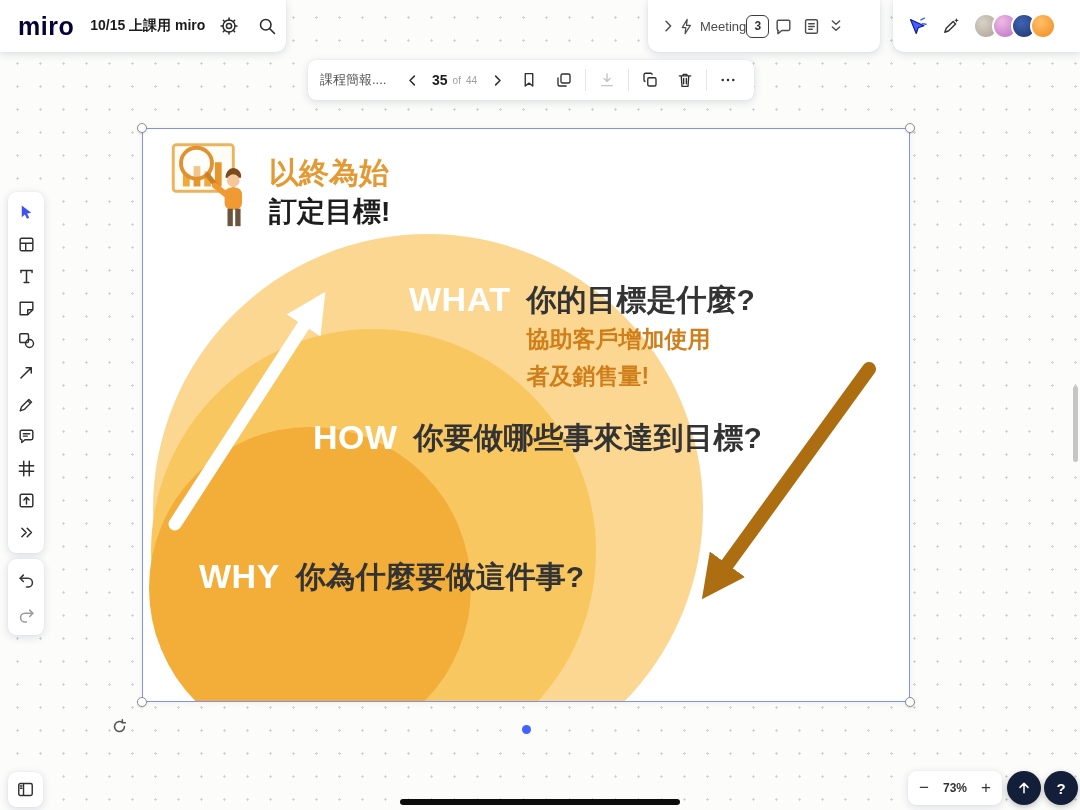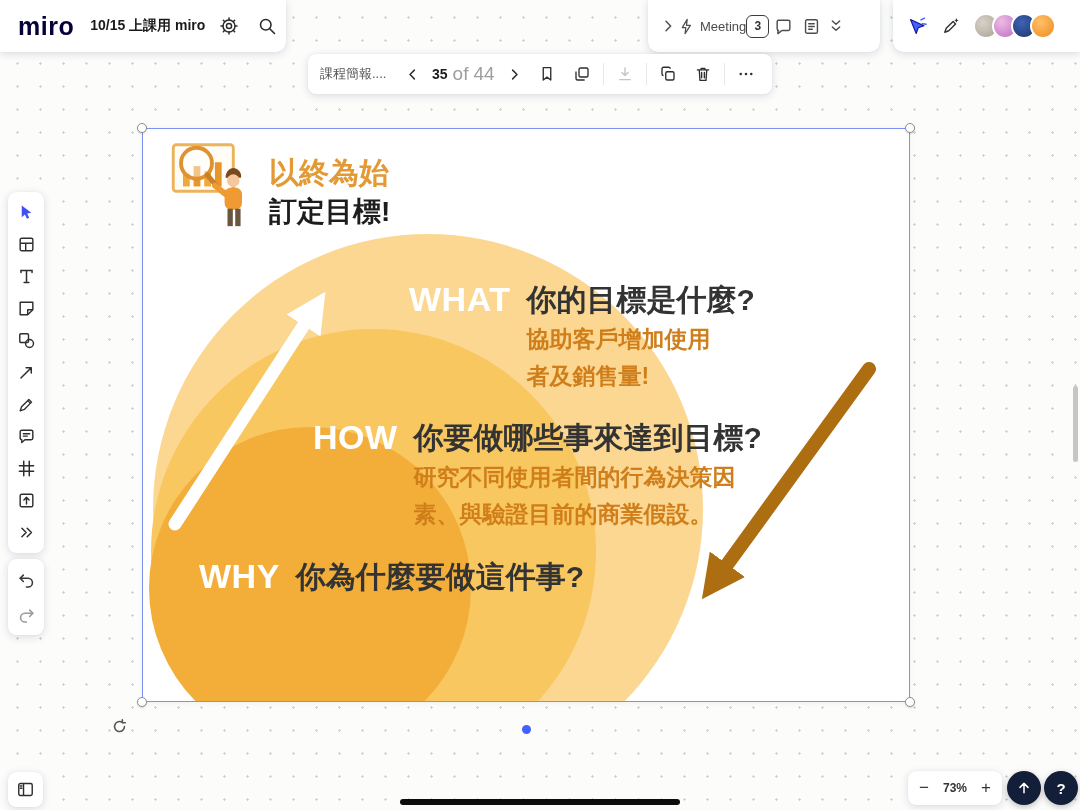--- a/index.html
+++ b/index.html
@@ -33,24 +33,24 @@
   .topbar-presence { left:893px; top:0; width:187px; height:52px; border-radius:0 0 0 10px; padding:0 10px; gap:6px; }
   .avatars { display:flex; align-items:center; margin-left:2px; }
   .avatar { width:26px; height:26px; border-radius:50%; border:2px solid #fff; margin-left:-7px; cursor:pointer; }
   .avatar:first-child { margin-left:0; }
   .av1 { background:radial-gradient(circle at 35% 35%, #d8d2c6, #a9a096); }
   .av2 { background:radial-gradient(circle at 35% 30%, #f0b9e4, #b86fc4); }
   .av3 { background:radial-gradient(circle at 40% 35%, #3e63b5, #1d3468); }
   .av4 { background:radial-gradient(circle at 38% 32%, #ffc069, #ef8b1f); }
 
   
-  .frame-toolbar { left:308px; top:54px; height:40px; border-radius:8px; padding:0 12px; gap:7px;justify-content:flex-end; }
+  .frame-toolbar { left:308px; top:60px; height:40px; border-radius:8px; padding:0 12px; gap:7px;justify-content:flex-end; }
   .frame-name { font-size:13px; color:#545454; white-space:nowrap; width:74px; overflow:hidden; cursor:pointer; }
   .page-cur { font-size:14px; color:#1c1c1c; font-weight:600; }
-  .page-dim { font-size:19px; color:#9e9e9e; }
+  .page-dim { font-size:10px; color:#9e9e9e; }
   .pagegroup { display:flex; align-items:center; gap:5px; padding:0 2px; }
 
   
   .tools { left:8px; top:192px; width:36px; border-radius:8px; flex-direction:column; padding:5px 0; gap:1px; }
   .tools .iconbtn, .histcard .iconbtn { width:32px; height:31px; }
   .histcard { left:8px; top:559px; width:36px; border-radius:8px; flex-direction:column; padding:5px 0; gap:4px; }
 
   
   .slide { position:absolute; left:142px; top:128px; width:768px; height:574px; background:#fff;
     overflow:hidden; border:1.5px solid #7d92f5; box-shadow:0 1px 6px rgba(0,0,0,.06); }
@@ -137,21 +137,20 @@
       <div>
         <div class="row-q">你的目標是什麼?</div>
         <div class="row-a">協助客戶增加使用者及銷售量!</div>
       </div>
     </div>
 
     <div class="row row-how">
       <span class="row-label">HOW</span>
       <div>
         <div class="row-q">你要做哪些事來達到目標?</div>
-        <div class="row-a">研究不同使用者間的行為決策因素、與驗證目前的商業假設。</div>
       </div>
     </div>
 
     <div class="row row-why">
       <span class="row-label">WHY</span>
       <div>
         <div class="row-q">你為什麼要做這件事?</div>
       </div>
     </div>
   </div>

